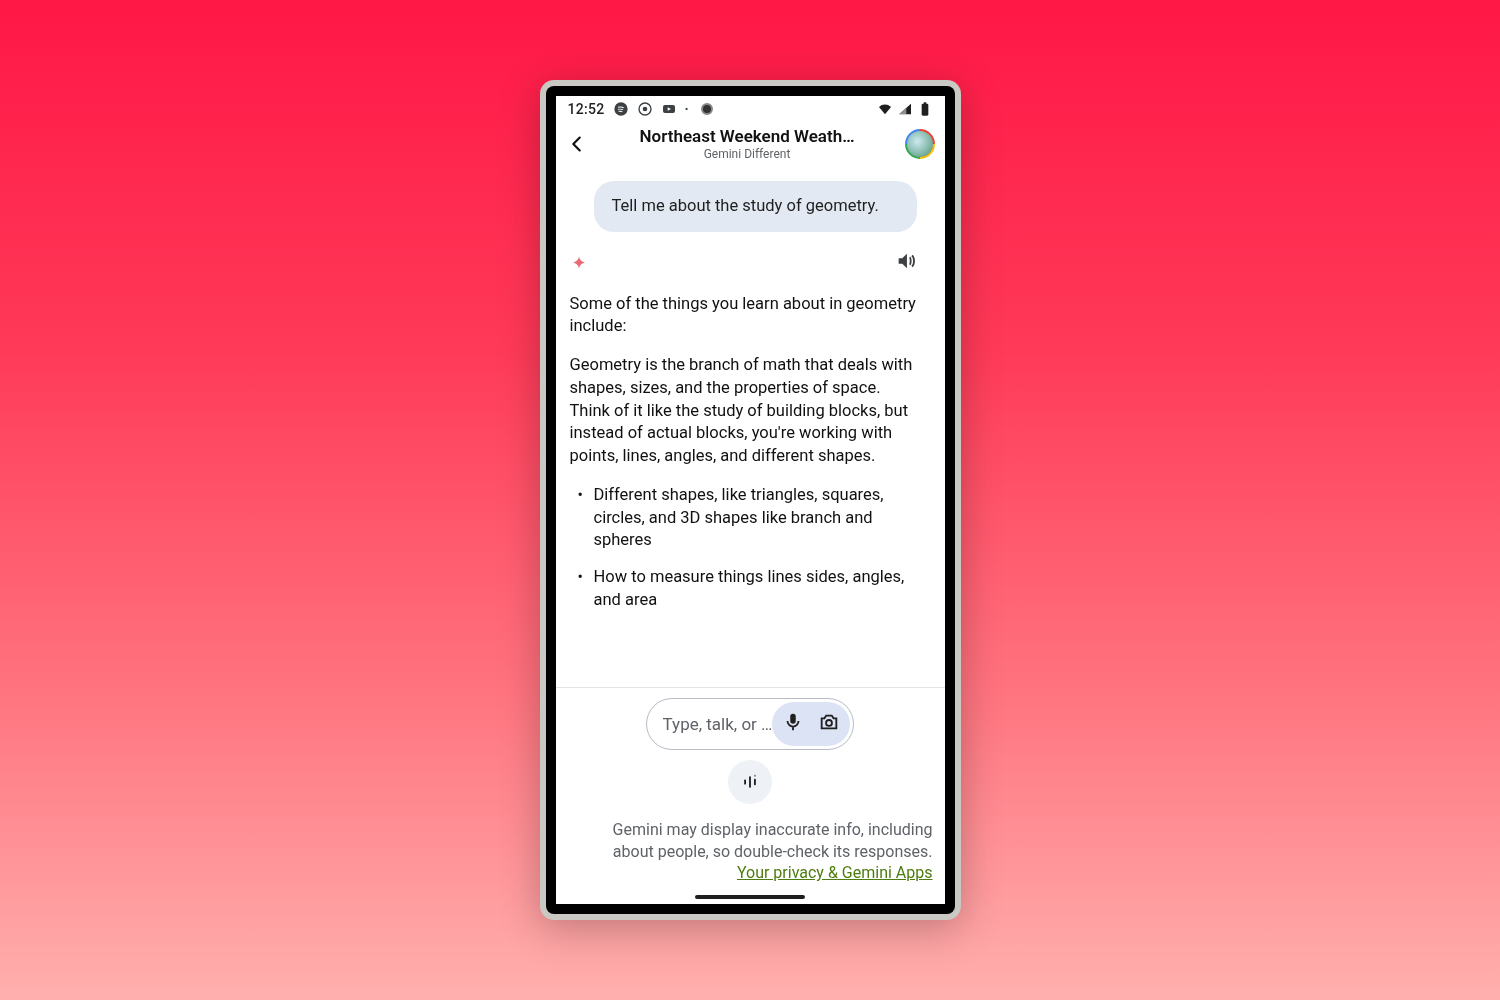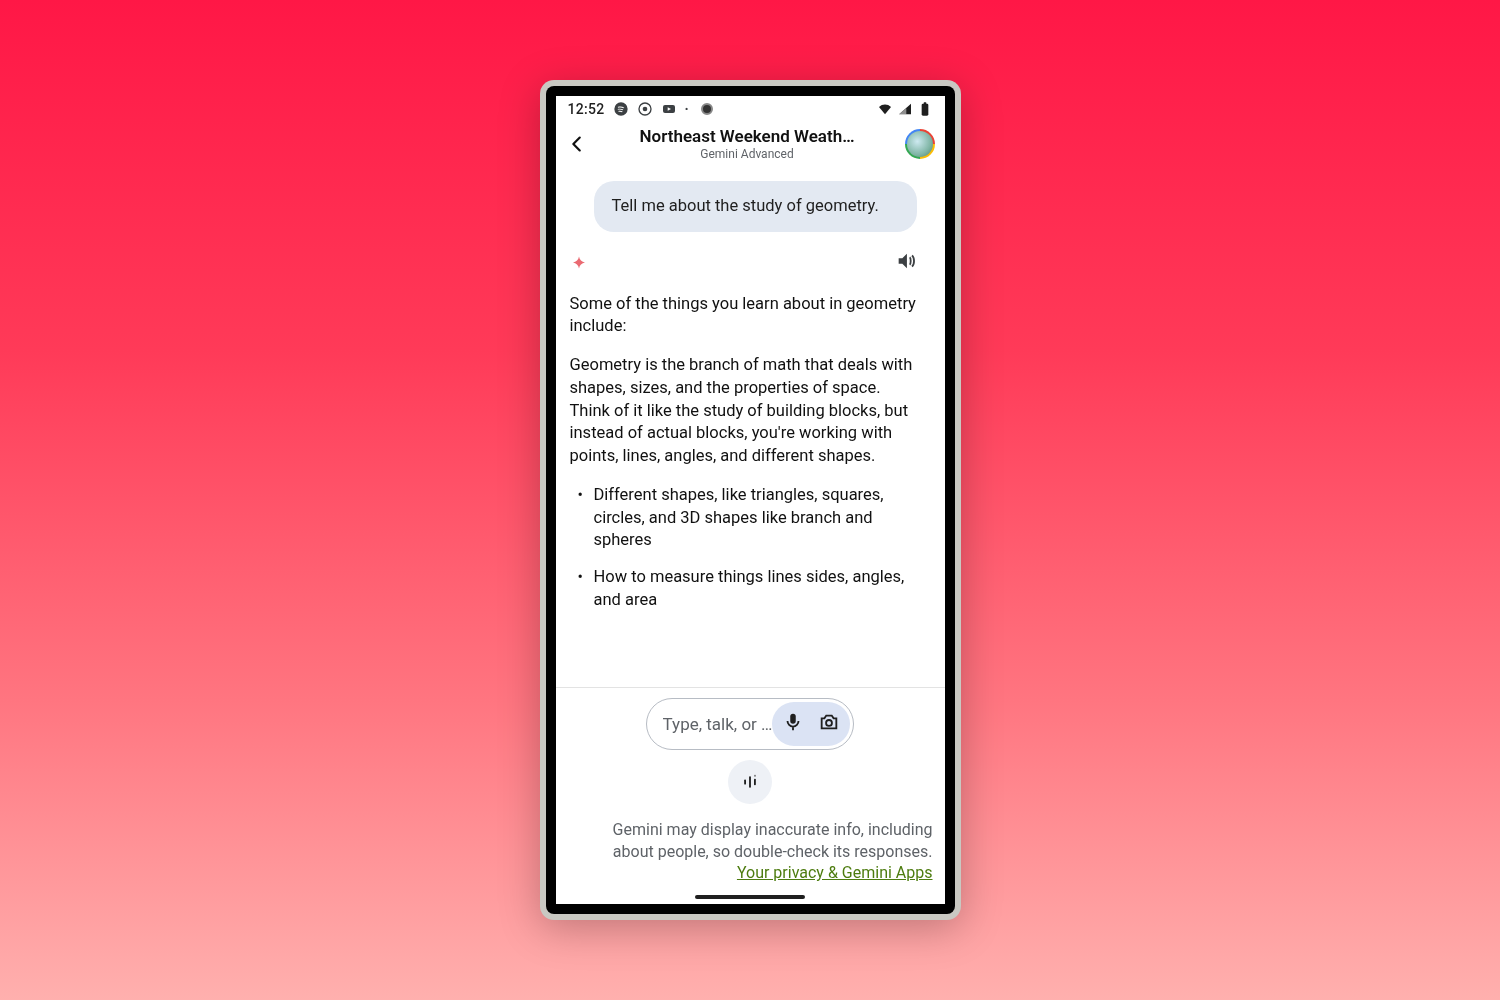--- a/index.html
+++ b/index.html
@@ -197,21 +197,21 @@
       </div>
 
       <div class="header">
         <div class="back">
           <svg width="22" height="22" viewBox="0 0 24 24">
               <path d="M15 5l-7 7 7 7" stroke="#111" stroke-width="2.4" fill="none" stroke-linecap="round" stroke-linejoin="round"></path>
             </svg>
         </div>
         <div class="header-text">
           <div class="title">Northeast Weekend Weath…</div>
-          <div class="subtitle">Gemini Advanced</div>
+          <div class="subtitle">Gemini Different</div>
         </div>
         <div class="avatar">
           <div class="avatar-inner"></div>
         </div>
       </div>
 
       <div class="chat">
         <div class="user-bubble">
           <span>Tell me about the study of geometry.</span>
         </div>

